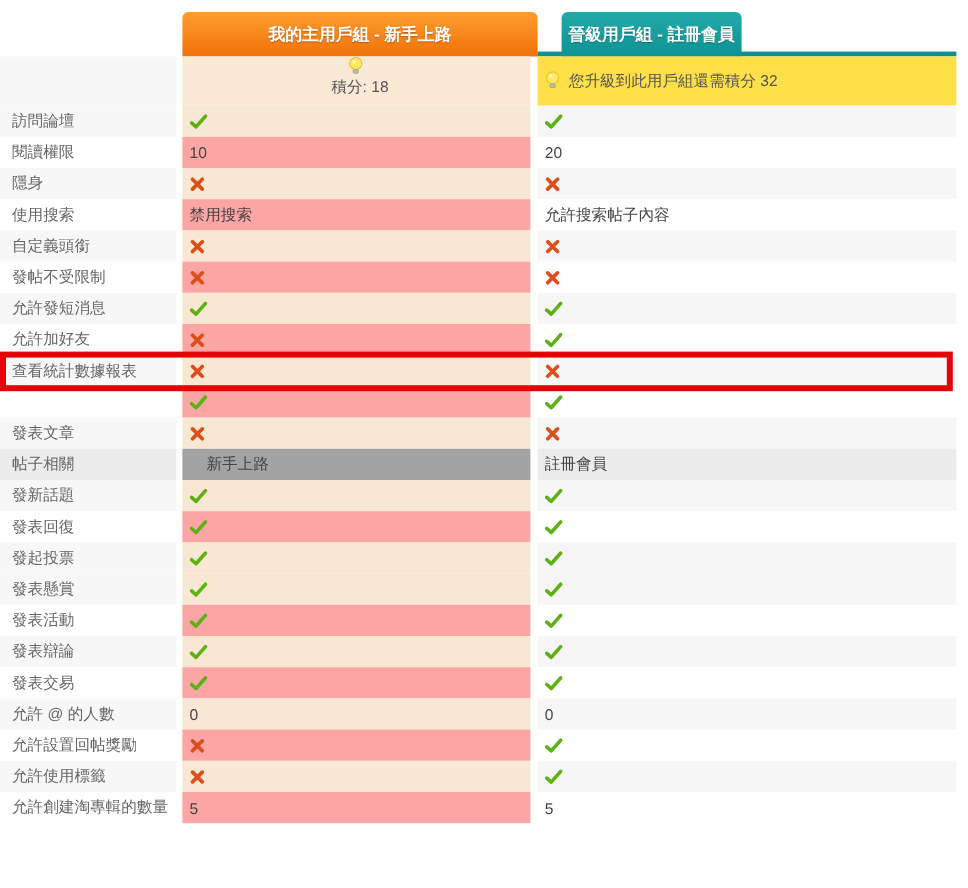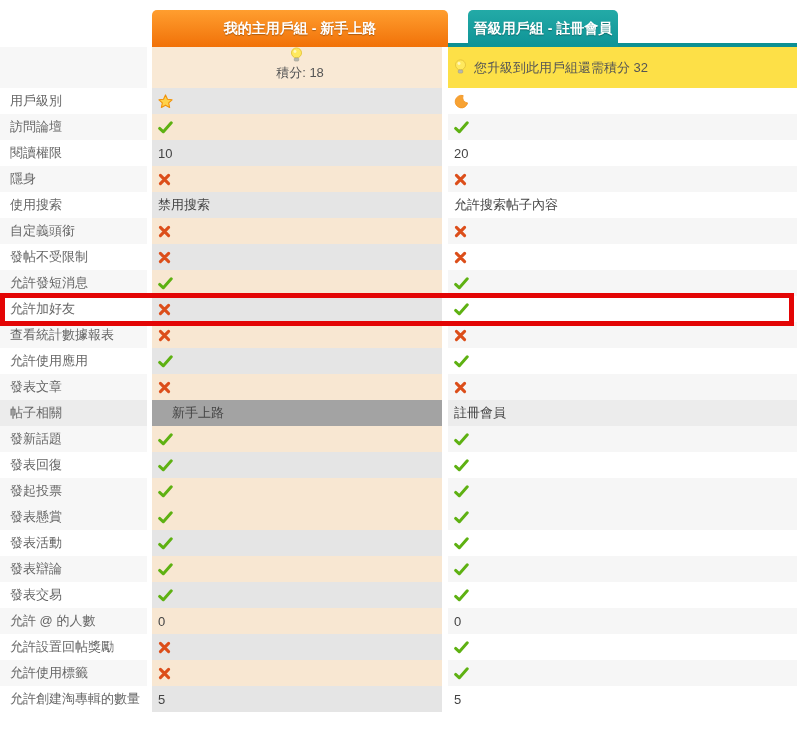--- a/index.html
+++ b/index.html
@@ -26,21 +26,21 @@
   .right-cell{left:448px;width:349px;padding-left:6px;}
 
   .points-row{position:absolute;left:0;top:47px;width:100%;height:41px;}
   .points-row .label-cell{background:#f7f7f7;}
   .points-row .mid-cell{background:#f9e9d5;color:#555;flex-direction:column;}
   .points-row .right-cell{background:#fde047;color:#555;}
 
   #rows{position:absolute;left:0;top:88px;width:100%;}
   .row{position:relative;height:26px;}
   .row .label-cell{background:#fff;}
-  .row .mid-cell{background:#e5e5e5;}
+  .row .mid-cell{background:#fca5a5;}
   .row .right-cell{background:#fff;}
   .row.alt .label-cell{background:#f7f7f7;}
   .row.alt .mid-cell{background:#f8e7d2;}
   .row.alt .right-cell{background:#f6f6f6;}
   .row.section .label-cell{background:#ececec;}
   .row.section .mid-cell{background:#a3a3a3;padding-left:20px;}
   .row.section .right-cell{background:#ececec;}
 
   .ico{display:inline-flex;align-items:center;margin-right:7px;}
   .ico svg{display:block;}
@@ -83,37 +83,20 @@
             <circle cx="7" cy="6.2" r="5.4" fill="#ffe95e" stroke="#e5c43b" stroke-width="1"></circle>
             <circle cx="5.4" cy="4.6" r="1.6" fill="#fff7c0"></circle>
             <rect x="4.6" y="11.6" width="4.8" height="3.4" rx="1.1" fill="#b9b9ad" stroke="#9a9a8e" stroke-width="0.6"></rect>
           </svg>
         </span>
       <span>您升級到此用戶組還需積分 32</span>
     </div>
   </div>
 
   <div id="rows">
-  <div class="row">
-    <div class="cell label-cell">用戶級別</div>
-    <div class="cell mid-cell">
-          <span class="ico">
-            <svg width="15" height="15" viewBox="0 0 16 16">
-              <path d="M8 1 L10.1 5.6 L15 6.2 L11.4 9.5 L12.4 14.4 L8 11.9 L3.6 14.4 L4.6 9.5 L1 6.2 L5.9 5.6 Z" fill="#ffd24a" stroke="#f1930c" stroke-width="1.2" stroke-linejoin="round"></path>
-            </svg>
-          </span>
-        </div>
-    <div class="cell right-cell">
-          <span class="ico">
-            <svg width="14" height="15" viewBox="0 0 16 16">
-              <path d="M10.5 1.2 A7.2 7.2 0 1 0 15.6 9.6 A6 6 0 0 1 10.5 1.2 Z" fill="#f7a233" stroke="#ef8d12" stroke-width="0.8"></path>
-            </svg>
-          </span>
-        </div>
-  </div>
 
   <div class="row alt">
     <div class="cell label-cell">訪問論壇</div>
     <div class="cell mid-cell">
           <span class="ico">
             <svg width="15" height="13" viewBox="0 0 16 14">
               <path d="M1.7 8 L5.7 11.6 L14.2 2" fill="none" stroke="#5eb112" stroke-width="3.2" stroke-linecap="round" stroke-linejoin="round"></path>
             </svg>
           </span>
         </div>
@@ -240,21 +223,20 @@
     <div class="cell right-cell">
           <span class="ico">
             <svg width="13" height="13" viewBox="0 0 14 14">
               <path d="M2.6 2.6 L11.4 11.4 M11.4 2.6 L2.6 11.4" fill="none" stroke="#dc4e1a" stroke-width="3.3" stroke-linecap="round"></path>
             </svg>
           </span>
         </div>
   </div>
 
   <div class="row">
-    <div class="cell label-cell">允許使用應用</div>
     <div class="cell mid-cell">
           <span class="ico">
             <svg width="15" height="13" viewBox="0 0 16 14">
               <path d="M1.7 8 L5.7 11.6 L14.2 2" fill="none" stroke="#5eb112" stroke-width="3.2" stroke-linecap="round" stroke-linejoin="round"></path>
             </svg>
           </span>
         </div>
     <div class="cell right-cell">
           <span class="ico">
             <svg width="15" height="13" viewBox="0 0 16 14">

